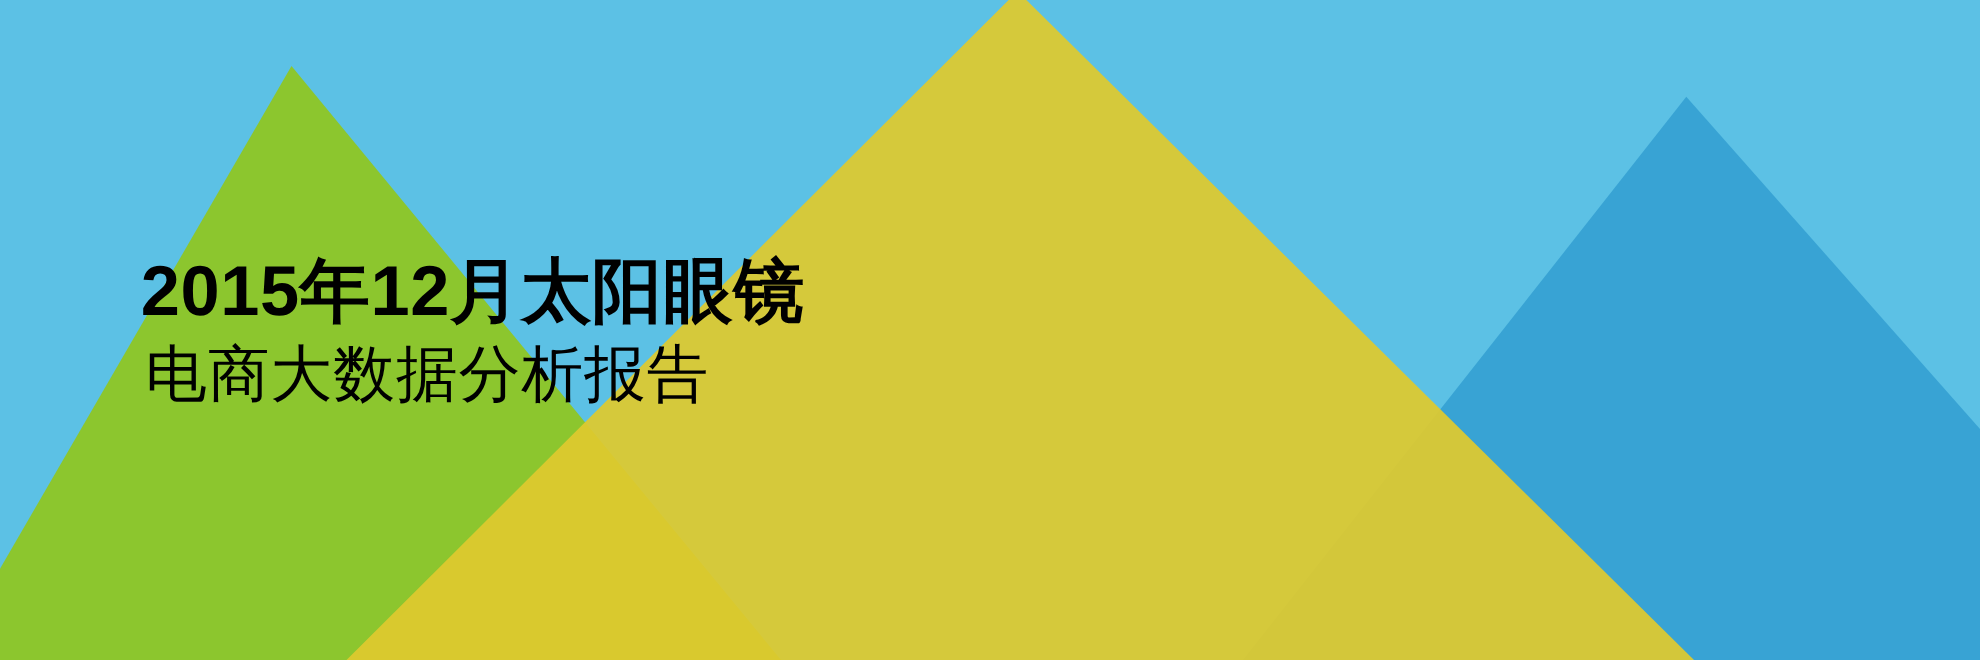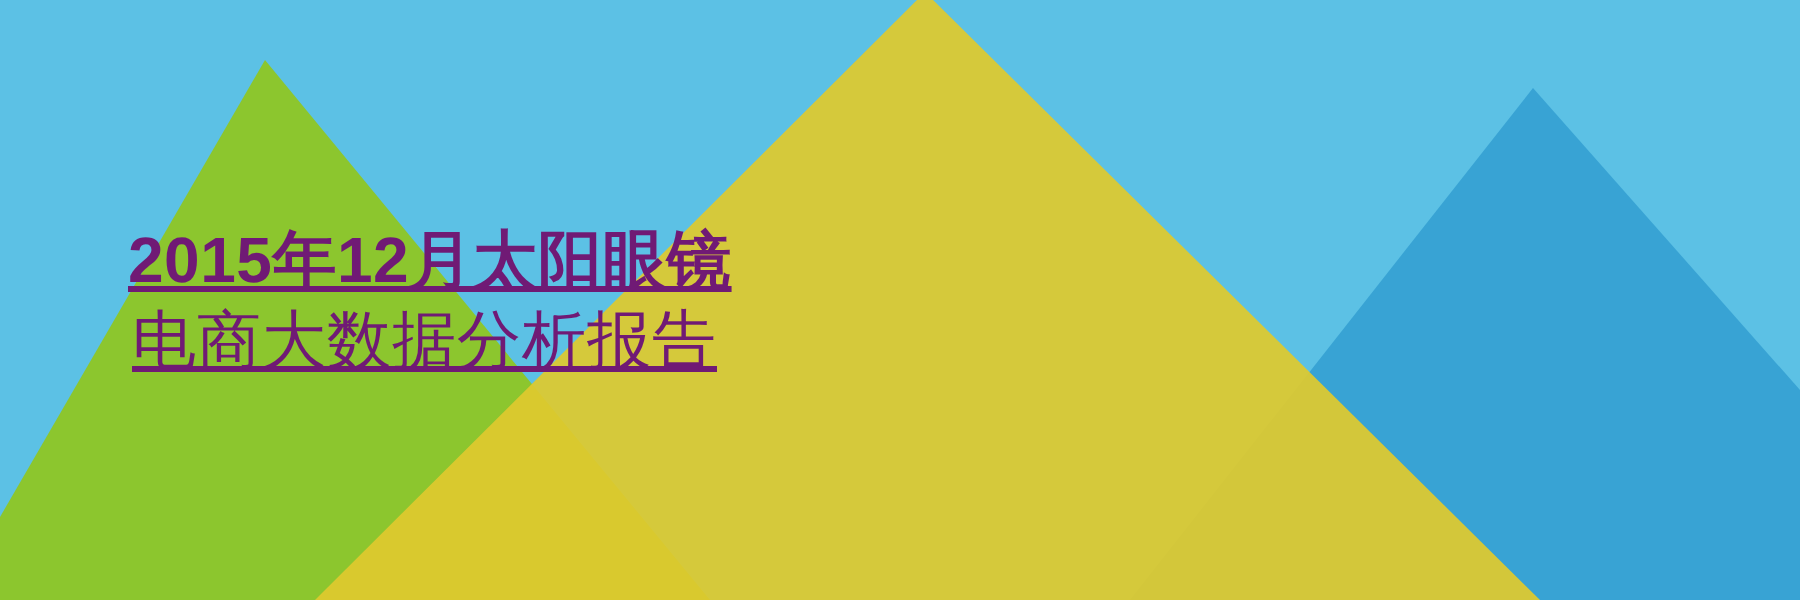--- a/index.html
+++ b/index.html
@@ -31,34 +31,33 @@
     padding-left: 128px;
     box-sizing: border-box;
     display: flex;
     flex-direction: column;
     justify-content: center;
     align-items: flex-start;
     z-index: 5;
     pointer-events: none;
   }
   .title-line {
-    color: #701a75;
+    color: #000000;
     white-space: pre;
     line-height: 1.0;
     text-rendering: geometricPrecision;
-    text-decoration: underline;
   }
   .title-line-1 {
     font-size: 64px;
     font-weight: 700;
     letter-spacing: 0.5px;
     margin-bottom: 16px;
   }
   .title-line-2 {
-    font-size: 64px;
+    font-size: 56px;
     font-weight: 400;
     letter-spacing: 1px;
     margin-left: 4px;
   }
 </style>
 </head>
 <body>
 
 <div id="banner">
 

